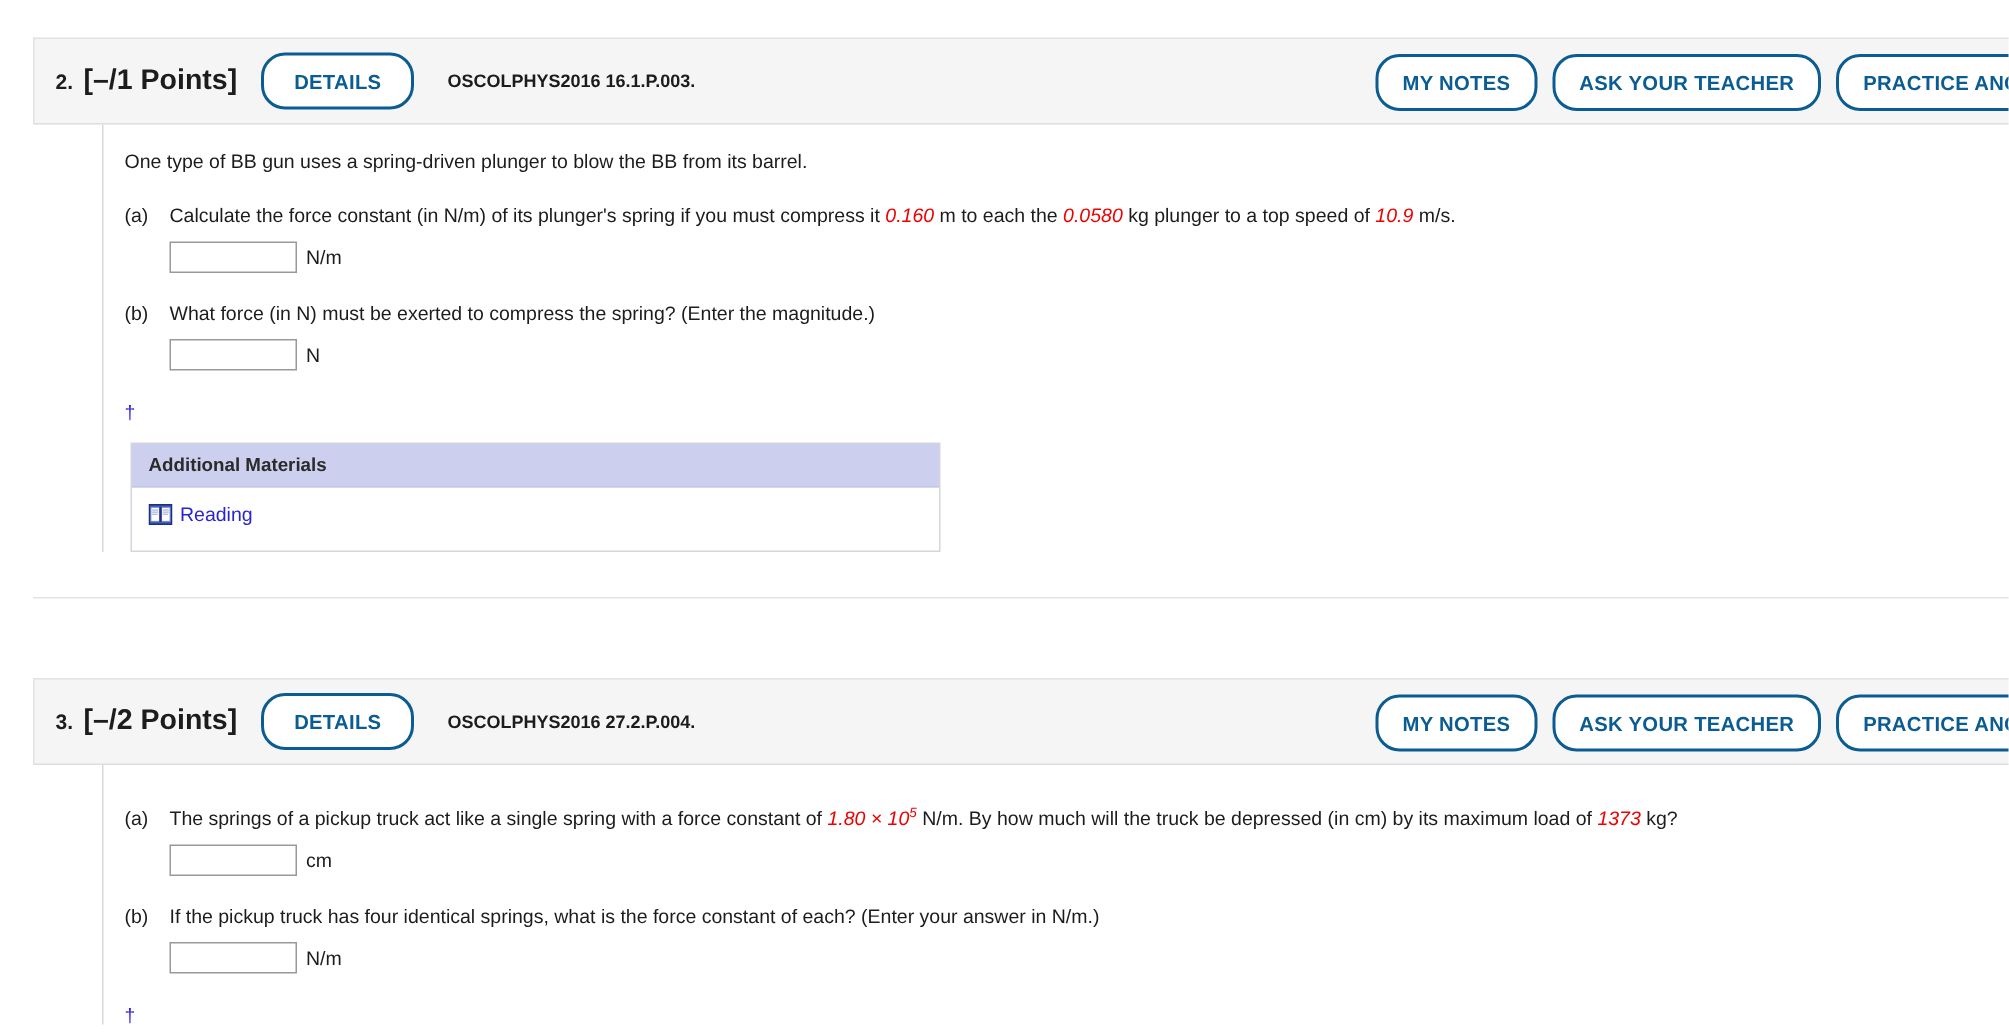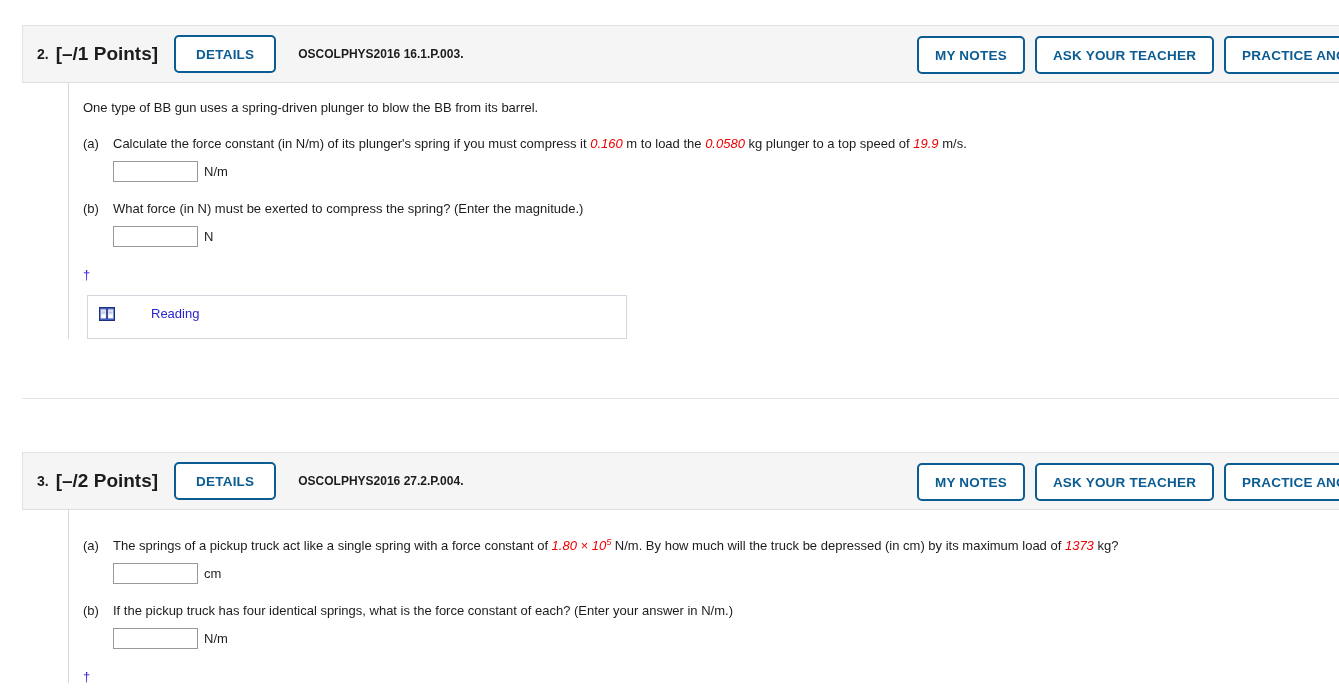--- a/index.html
+++ b/index.html
@@ -44,21 +44,21 @@
   .q-points {
     font-weight: bold;
     font-size: 19px;
     color: #1c1c1c;
     margin-right: 16px;
     white-space: nowrap;
   }
   .btn {
     box-sizing: border-box;
     border: 2px solid #0b5c92;
-    border-radius: 5px;
+    border-radius: 16px;
     background: #ffffff;
     color: #0b5c92;
     font-family: "Liberation Sans", sans-serif;
     font-weight: bold;
     font-size: 13.5px;
     letter-spacing: 0.2px;
     height: 38px;
     padding: 0 16px;
     display: inline-flex;
     align-items: center;
@@ -183,21 +183,21 @@
   }
   .material-link {
     display: inline-flex;
     align-items: center;
     gap: 5px;
     color: #2a24cf;
     font-size: 13px;
     text-decoration: none;
     cursor: pointer;
   }
-  .material-link span.lbl { text-decoration: none; margin-left: 31px; }
+  .material-link span.lbl { text-decoration: none; }
   .book-icon { display: inline-block; width: 16px; height: 14px; }
 
   .block-sep {
     position: absolute;
     left: 22px;
     right: -140px;
     height: 1px;
     background: #e4e4e4;
   }
 </style>
@@ -218,21 +218,21 @@
       <button class="btn">PRACTICE ANOTHER</button>
     </div>
   </div>
 
   <div class="q-body">
     <div class="intro">One type of BB gun uses a spring-driven plunger to blow the BB from its barrel.</div>
 
     <div class="part">
       <div class="part-label">(a)</div>
       <div class="part-content">
-        <div class="part-text"><span>Calculate the force constant (in N/m) of its plunger's spring if you must compress it </span><span class="val">0.160</span><span> m to load the </span><span class="val">0.0580</span><span> kg plunger to a top speed of </span><span class="val">19.9</span><span> m/s.</span></div>
+        <div class="part-text"><span>Calculate the force constant (in N/m) of its plunger's spring if you must compress it </span><span class="val">0.160</span><span> m to each the </span><span class="val">0.0580</span><span> kg plunger to a top speed of </span><span class="val">10.9</span><span> m/s.</span></div>
         <div class="answer-row">
           <input class="answer-input" type="text" value="" style="">
           <span class="unit">N/m</span>
         </div>
       </div>
     </div>
 
     <div class="part">
       <div class="part-label">(b)</div>
       <div class="part-content">
@@ -240,20 +240,21 @@
         <div class="answer-row">
           <input class="answer-input" type="text" value="" style="">
           <span class="unit">N</span>
         </div>
       </div>
     </div>
 
     <div class="dagger">†</div>
 
     <div class="materials">
+      <div class="materials-title">Additional Materials</div>
       <div class="materials-body">
         <a class="material-link" href="#">
           <span class="book-icon">
             <svg width="16" height="14" viewBox="0 0 16 14" xmlns="http://www.w3.org/2000/svg">
               <rect x="0.5" y="0.5" width="15" height="13" fill="#3f5fc0" stroke="#1b2f7a"></rect>
               <path d="M1.6 2.2 H7.3 V11.6 H1.6 Z" fill="#ffffff" stroke="#6b7fd0" stroke-width="0.6"></path>
               <path d="M8.7 2.2 H14.4 V11.6 H8.7 Z" fill="#ffffff" stroke="#6b7fd0" stroke-width="0.6"></path>
               <rect x="7.3" y="1.8" width="1.4" height="10.2" fill="#22307f"></rect>
               <path d="M2.4 4 H6.5 M2.4 5.4 H6.5 M2.4 6.8 H6.0" stroke="#8b97c8" stroke-width="0.6"></path>
               <path d="M9.5 4 H13.6 M9.5 5.4 H13.6 M9.5 6.8 H13.1" stroke="#8b97c8" stroke-width="0.6"></path>

